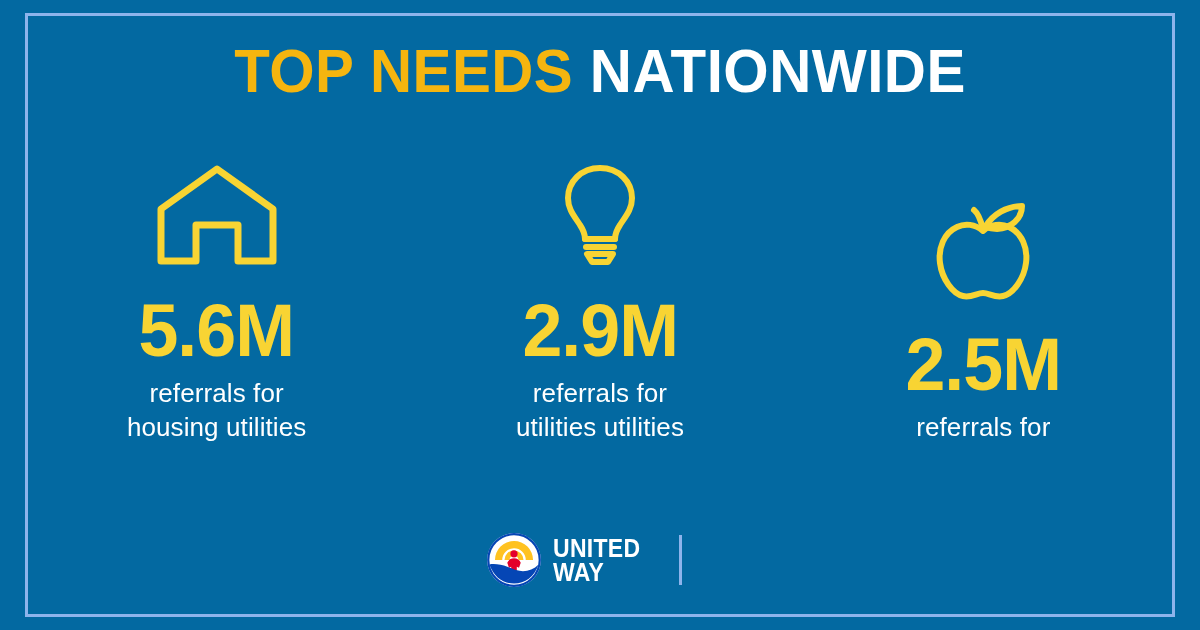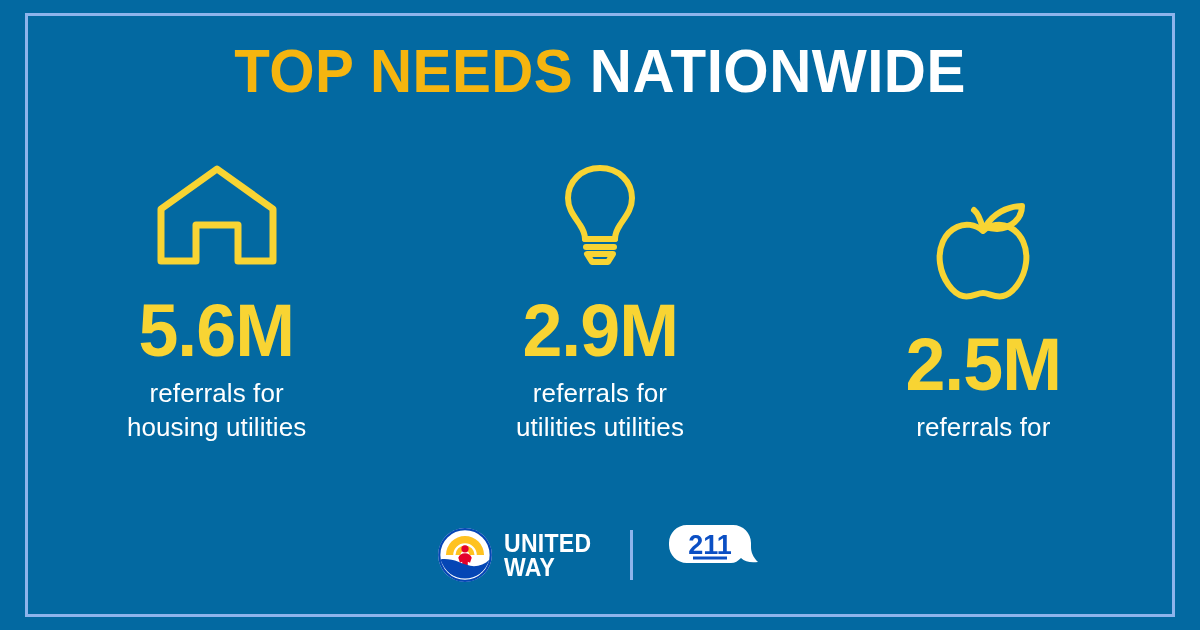--- a/index.html
+++ b/index.html
@@ -198,23 +198,16 @@
         <circle cx="50" cy="50" r="46" fill="none" stroke="#0546b5" stroke-width="4"></circle>
       </svg>
       <div class="uw-wordmark">
         <span>UNITED</span>
         <span>WAY</span>
       </div>
     </div>
 
     <div class="footer-divider"></div>
 
-    <div class="bubble-211">
-      <svg width="98" height="62" viewBox="0 0 98 62">
-        <path d="M22 3 L68 3 C78 3 86 11 86 21 L86 25 C86 30 88 35 93 40 C86 41 80 40 76 36 C73 39 70 41 66 41 L22 41 C12 41 4 33 4 23 L4 21 C4 11 12 3 22 3 Z" fill="#ffffff"></path>
-        <text x="45" y="32" text-anchor="middle" font-family="Liberation Sans, sans-serif" font-size="27" font-weight="bold" fill="#0b4fc4">211</text>
-        <line x1="28" y1="36" x2="62" y2="36" stroke="#0b4fc4" stroke-width="3"></line>
-      </svg>
-    </div>
 
   </div>
 
 </div>
 
 </body></html>

